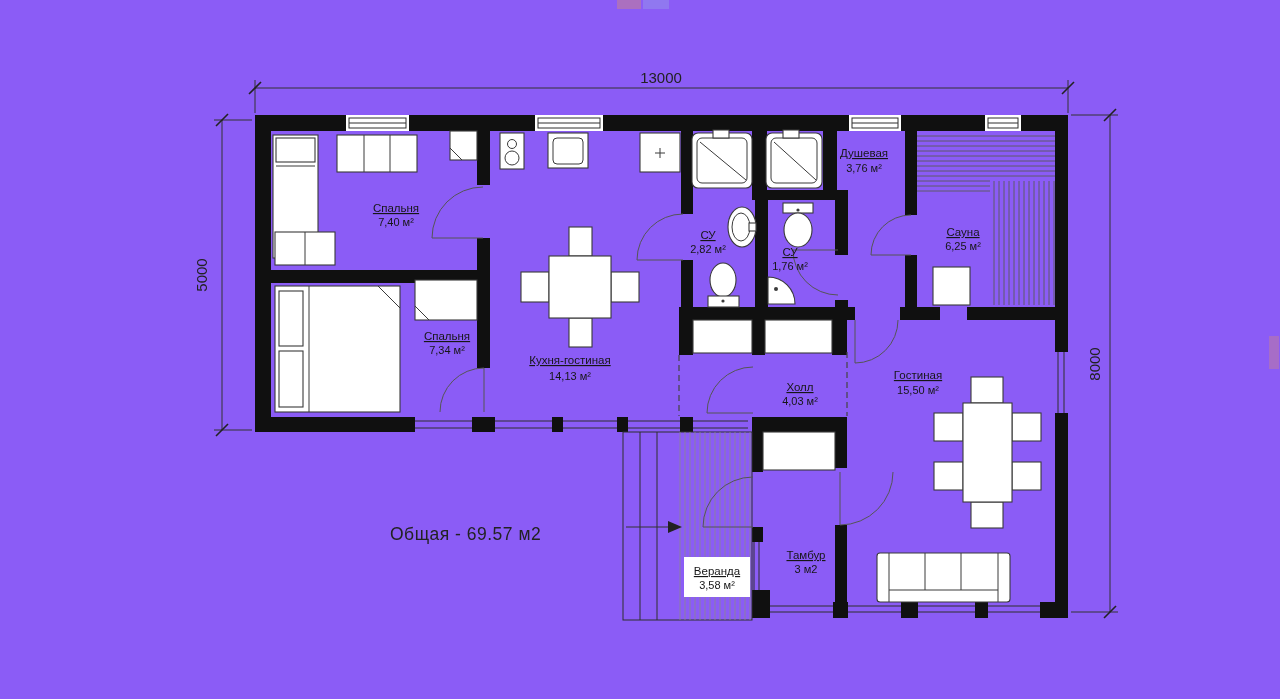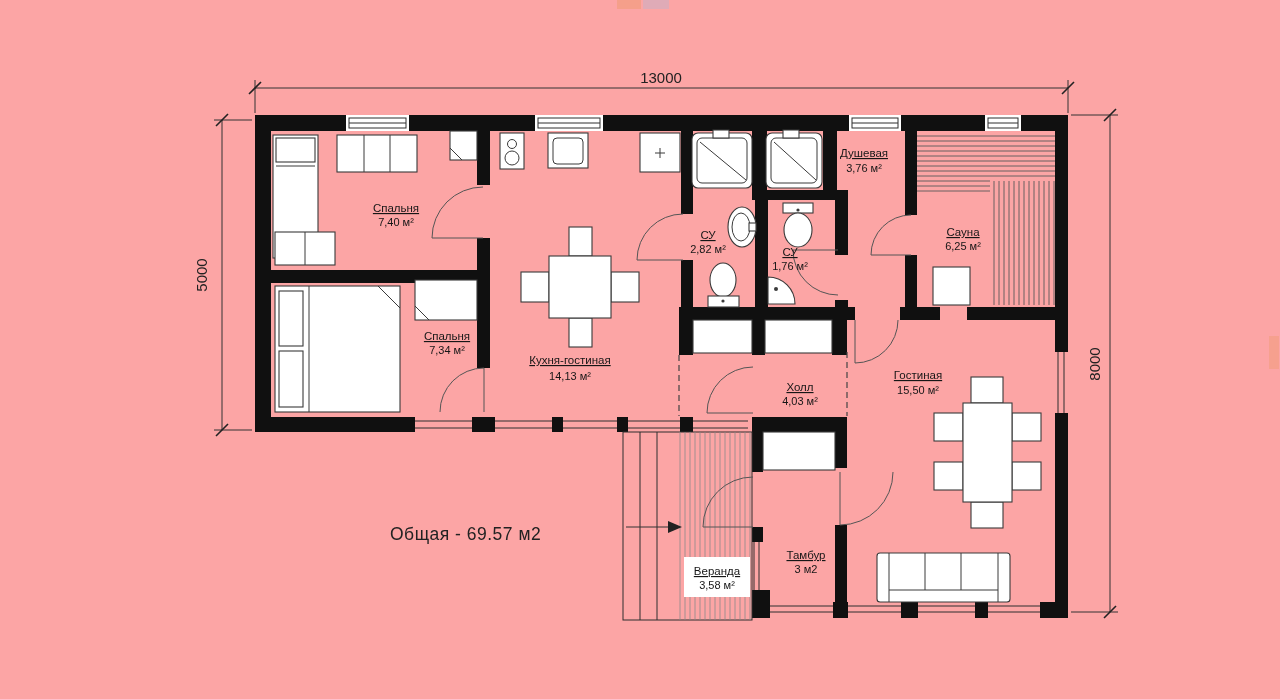--- a/index.html
+++ b/index.html
@@ -1,16 +1,16 @@
 <!DOCTYPE html>
 <html><head>
 <meta charset="utf-8">
 <style>
   html,body{margin:0;padding:0;background:#ffffff;}
-  #stage{position:relative;width:1280px;height:699px;background:#fca5a5;overflow:hidden;
+  #stage{position:relative;width:1280px;height:699px;background:#8b5cf6;overflow:hidden;
          font-family:"Liberation Sans", sans-serif;}
   svg{position:absolute;left:0;top:0;}
   .wall{fill:#101010;stroke:none;}
   .thin{stroke:#2e2e2e;stroke-width:1;fill:none;}
   .furn{fill:#ffffff;stroke:#3a3a3a;stroke-width:1.1;}
   .furnline{stroke:#3a3a3a;stroke-width:1;fill:none;}
   .door{stroke:#555;stroke-width:1;fill:none;}
   .dash{stroke:#444;stroke-width:1.2;fill:none;stroke-dasharray:6 4;}
   .winline{stroke:#2e2e2e;stroke-width:1;fill:none;}
   .winbox{fill:#ffffff;stroke:none;}

